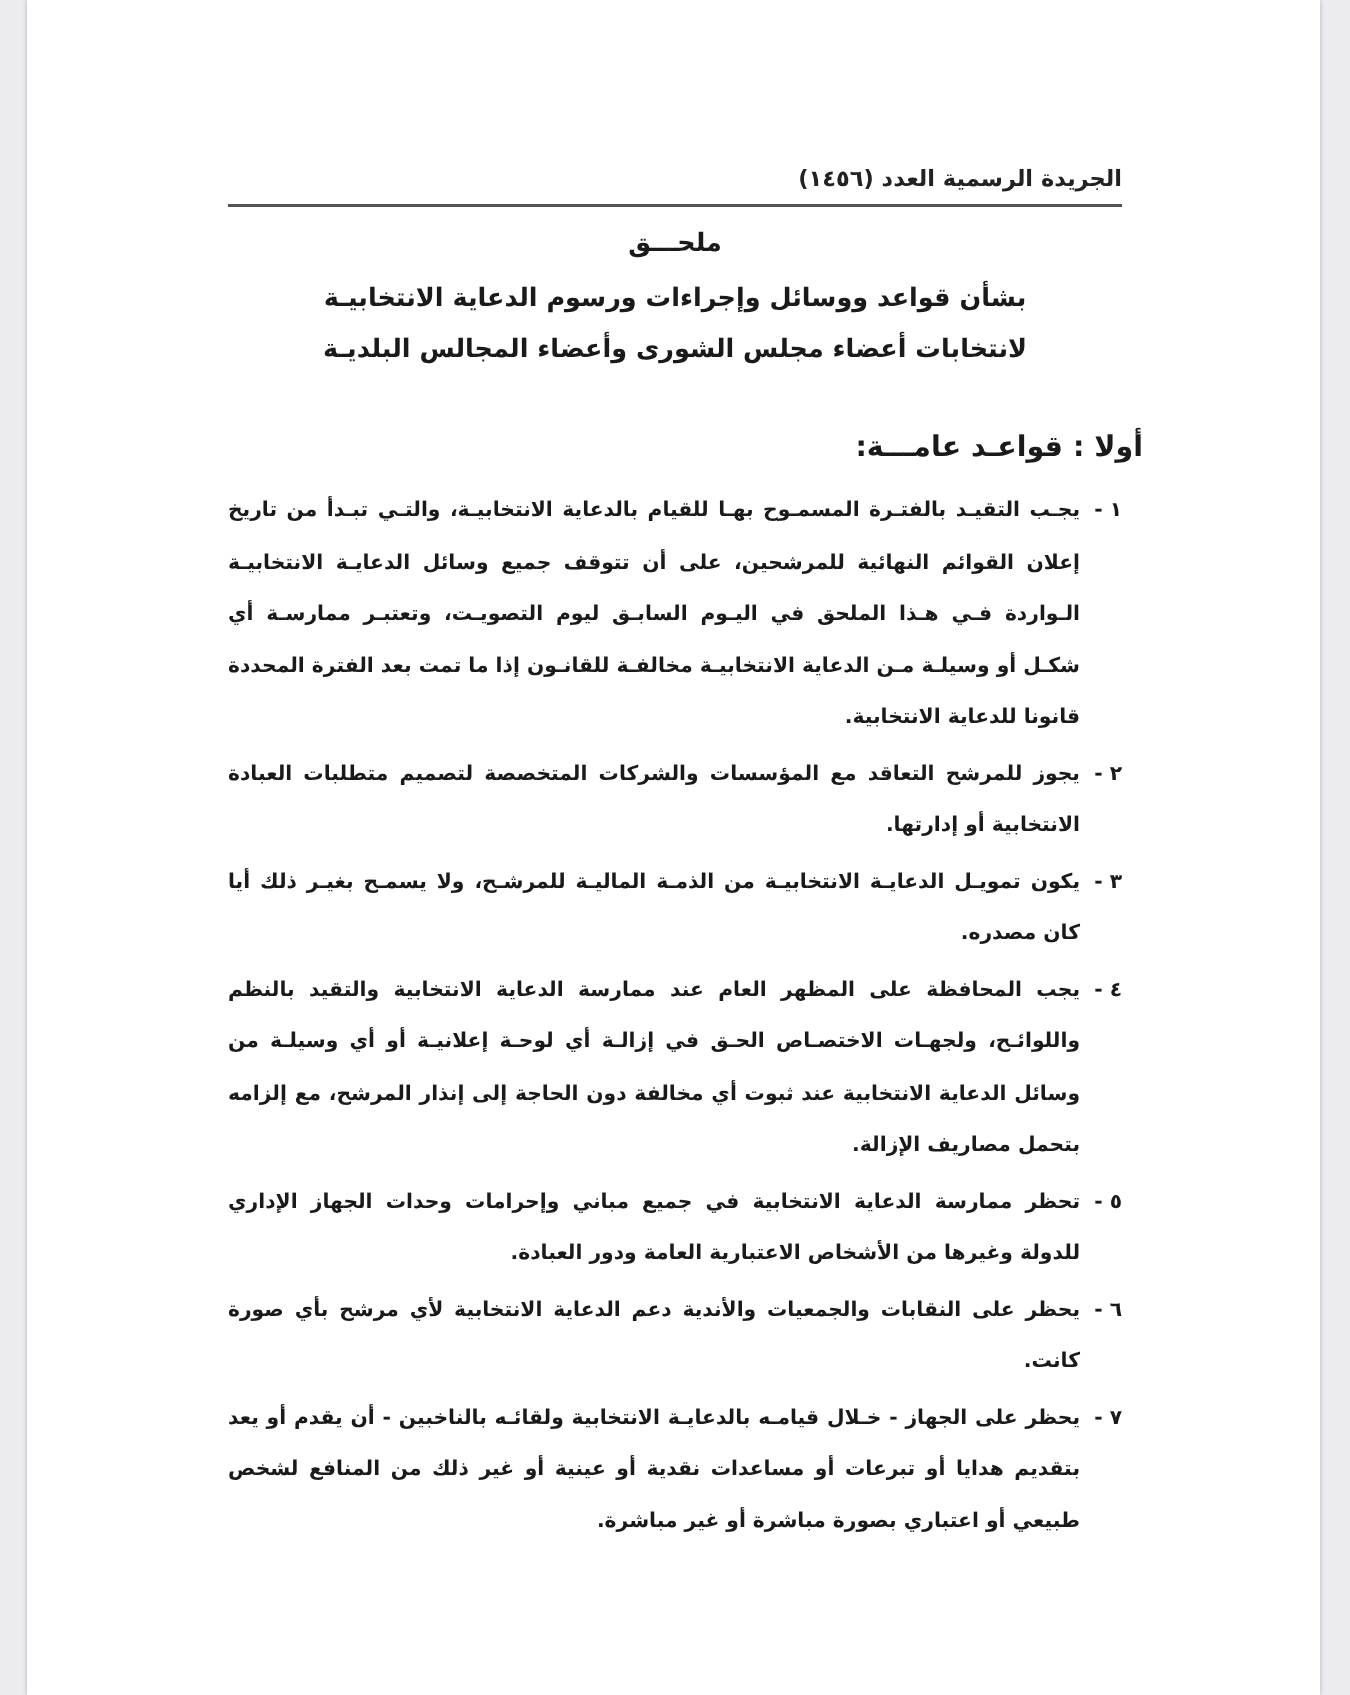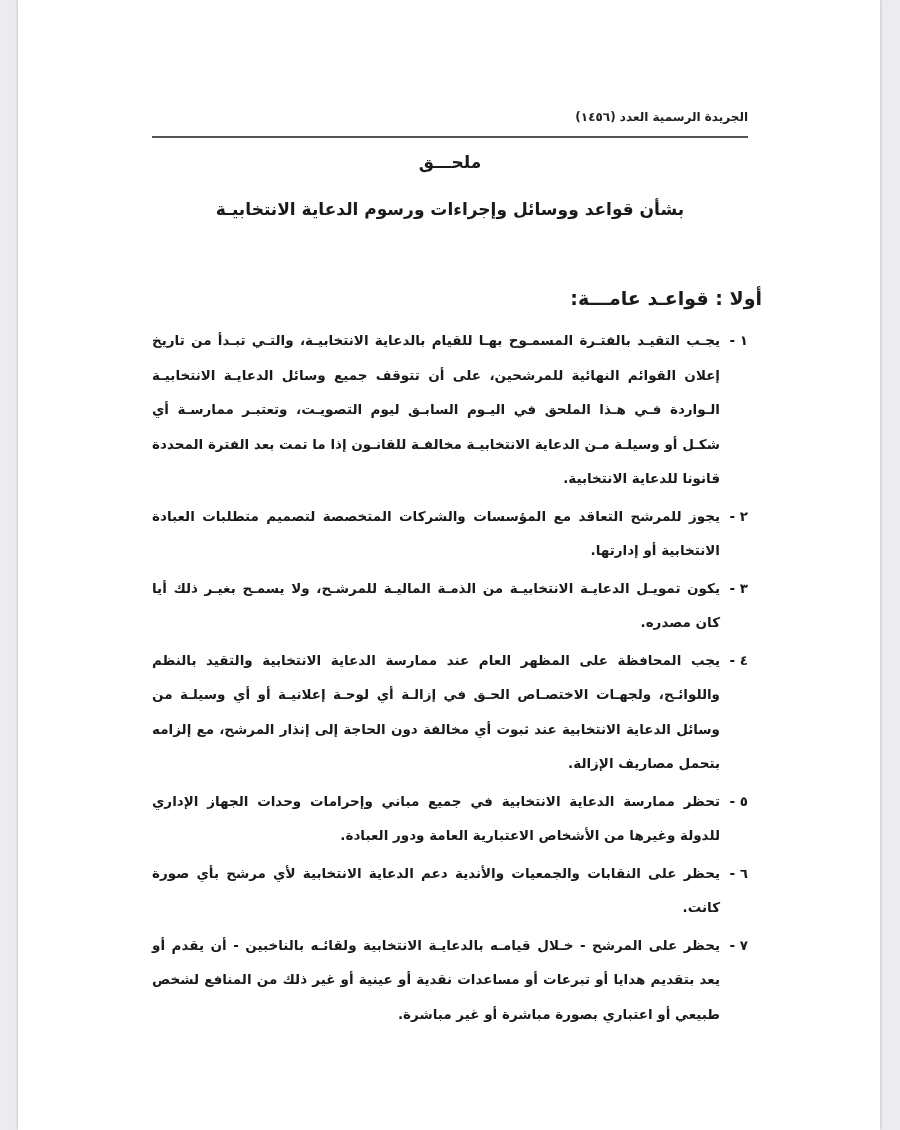--- a/index.html
+++ b/index.html
@@ -30,21 +30,21 @@
       width: 596px;
       top: 0;
       direction: rtl;
     }
     .running-header {
       position: absolute;
       top: 110px;
       right: 0;
       width: 596px;
       text-align: right;
-      font-size: 12px;
+      font-size: 15px;
       font-weight: bold;
       color: #222;
     }
     .header-rule {
       position: absolute;
       top: 136px;
       left: 0;
       width: 596px;
       height: 2px;
       background: #555;
@@ -53,21 +53,21 @@
       position: absolute;
       top: 148px;
       left: 0;
       width: 596px;
       text-align: center;
       font-weight: bold;
     }
     .title-main {
       font-size: 17px;
       line-height: 28px;
-      margin-bottom: 16px;
+      margin-bottom: 6px;
     }
     .title-sub {
       font-size: 17px;
       line-height: 34px;
     }
     .section-heading {
       position: absolute;
       top: 287px;
       right: -14px;
       font-size: 19px;
@@ -103,20 +103,21 @@
 
 <div class="page">
   <div class="content">
 
     <div class="running-header">الجريدة الرسمية العدد (١٤٥٦)</div>
     <div class="header-rule"></div>
 
     <div class="title-block">
       <div class="title-main">ملحـــق</div>
       <div class="title-sub">بشأن قواعد ووسائل وإجراءات ورسوم الدعاية الانتخابيـة</div>
+      <div class="title-sub">لانتخابات أعضاء مجلس الشورى وأعضاء المجالس البلديـة</div>
     </div>
 
     <div class="section-heading">أولا : قواعـد عامـــة:</div>
 
     <div class="items">
       <div class="item">
         <span class="item-num">١ -</span>
         <span class="item-text">يجـب التقيـد بالفتـرة المسمـوح بهـا للقيام بالدعاية الانتخابيـة، والتـي تبـدأ من تاريخ إعلان القوائم النهائية للمرشحين، على أن تتوقف جميع وسائل الدعايـة الانتخابيـة الـواردة فـي هـذا الملحق في اليـوم السابـق ليوم التصويـت، وتعتبـر ممارسـة أي شكـل أو وسيلـة مـن الدعاية الانتخابيـة مخالفـة للقانـون إذا ما تمت بعد الفترة المحددة قانونا للدعاية الانتخابية.</span>
       </div>
       <div class="item">
@@ -134,18 +135,18 @@
       <div class="item">
         <span class="item-num">٥ -</span>
         <span class="item-text">تحظر ممارسة الدعاية الانتخابية في جميع مباني وإحرامات وحدات الجهاز الإداري للدولة وغيرها من الأشخاص الاعتبارية العامة ودور العبادة.</span>
       </div>
       <div class="item">
         <span class="item-num">٦ -</span>
         <span class="item-text">يحظر على النقابات والجمعيات والأندية دعم الدعاية الانتخابية لأي مرشح بأي صورة كانت.</span>
       </div>
       <div class="item">
         <span class="item-num">٧ -</span>
-        <span class="item-text">يحظر على المرشح - خـلال قيامـه بالدعايـة الانتخابية ولقائـه بالناخبين - أن يقدم أو يعد بتقديم هدايا أو تبرعات أو مساعدات نقدية أو عينية أو غير ذلك من المنافع لشخص طبيعي أو اعتباري بصورة مباشرة أو غير مباشرة.</span>
+        <span class="item-text">يحظر على الجهاز - خـلال قيامـه بالدعايـة الانتخابية ولقائـه بالناخبين - أن يقدم أو يعد بتقديم هدايا أو تبرعات أو مساعدات نقدية أو عينية أو غير ذلك من المنافع لشخص طبيعي أو اعتباري بصورة مباشرة أو غير مباشرة.</span>
       </div>
     </div>
 
   </div>
 </div>
 
 </body></html>

